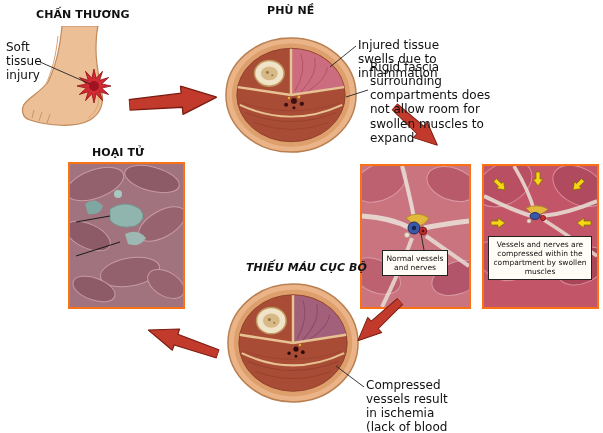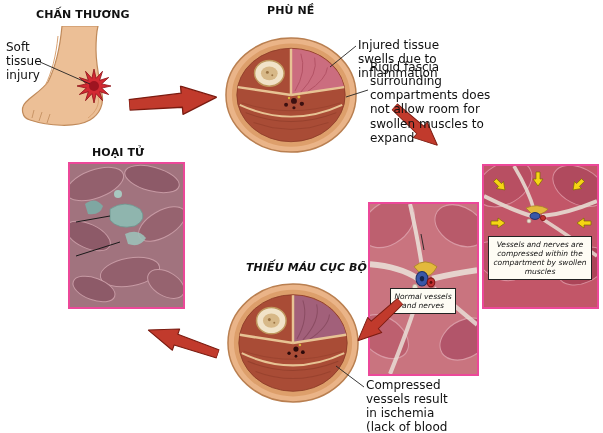--- a/index.html
+++ b/index.html
@@ -2,21 +2,21 @@
 <html><head>
 <meta charset="utf-8">
 <style>
   html,body{margin:0;padding:0;background:#fff;}
   #canvas{position:relative;width:603px;height:433px;background:#ffffff;overflow:hidden;
           font-family:"DejaVu Sans","Liberation Sans",sans-serif;color:#111;}
   .stage-title{position:absolute;font-weight:bold;font-size:11px;white-space:nowrap;letter-spacing:.1px;z-index:6;}
   .callout{position:absolute;font-size:12px;line-height:1.18;z-index:6;}
   .caption-box{position:absolute;background:#fefcf4;border:1px solid #222;font-size:7.5px;
                line-height:1.2;text-align:center;padding:3px 2px;z-index:6;box-sizing:border-box;}
-  .panel{position:absolute;border:2px solid #ec4899;box-sizing:border-box;z-index:2;font-style:italic;}
+  .panel{position:absolute;border:2px solid #f97316;box-sizing:border-box;z-index:2;}
   .panel svg{width:100%;height:100%;display:block;}
   .art{position:absolute;z-index:2;}
   .art svg{width:100%;height:100%;display:block;}
   .arrow{position:absolute;z-index:3;}
   .arrow svg{width:100%;height:100%;display:block;}
   #leader-overlay{position:absolute;left:0;top:0;width:603px;height:433px;z-index:5;pointer-events:none;}
 </style>
 </head>
 <body>
 
@@ -111,21 +111,21 @@
       <g>
         <circle cx="71" cy="66" r="2.6" fill="#2c0a0a"></circle>
         <circle cx="78" cy="69" r="1.9" fill="#2c0a0a"></circle>
         <circle cx="64" cy="70" r="1.7" fill="#2c0a0a"></circle>
         <circle cx="71" cy="73" r="1.4" fill="#2c0a0a"></circle>
         <circle cx="75" cy="62" r="1.3" fill="#d8b43c"></circle>
       </g>
     </svg>
   </div>
 
-  <div class="panel" style="left:368px;top:164px;width:111px;height:174px;margin-top:38px;">
+  <div class="panel" style="left:360px;top:164px;width:111px;height:145px;">
     <svg viewBox="0 0 107 141" preserveAspectRatio="none">
       <rect width="107" height="141" fill="#c9747f"></rect>
       <ellipse cx="18" cy="16" rx="28" ry="18" fill="#bd606f" stroke="#d999a4" stroke-width="1" transform="rotate(-25 18 16)"></ellipse>
       <ellipse cx="90" cy="18" rx="26" ry="16" fill="#b85a6a" stroke="#d999a4" stroke-width="1" transform="rotate(20 90 18)"></ellipse>
       <ellipse cx="14" cy="110" rx="26" ry="16" fill="#bd606f" stroke="#d999a4" stroke-width="1" transform="rotate(25 14 110)"></ellipse>
       <ellipse cx="95" cy="112" rx="26" ry="16" fill="#b2556a" stroke="#d999a4" stroke-width="1" transform="rotate(-20 95 112)"></ellipse>
       <path d="M0,50 Q30,52 48,62" stroke="#e9ded6" stroke-width="5" fill="none" opacity="0.9"></path>
       <path d="M40,0 Q48,30 52,52" stroke="#e9ded6" stroke-width="4" fill="none" opacity="0.9"></path>
       <path d="M107,55 Q82,58 62,62" stroke="#e9ded6" stroke-width="5" fill="none" opacity="0.9"></path>
       <path d="M20,141 Q40,100 50,72" stroke="#e9ded6" stroke-width="4" fill="none" opacity="0.85"></path>

